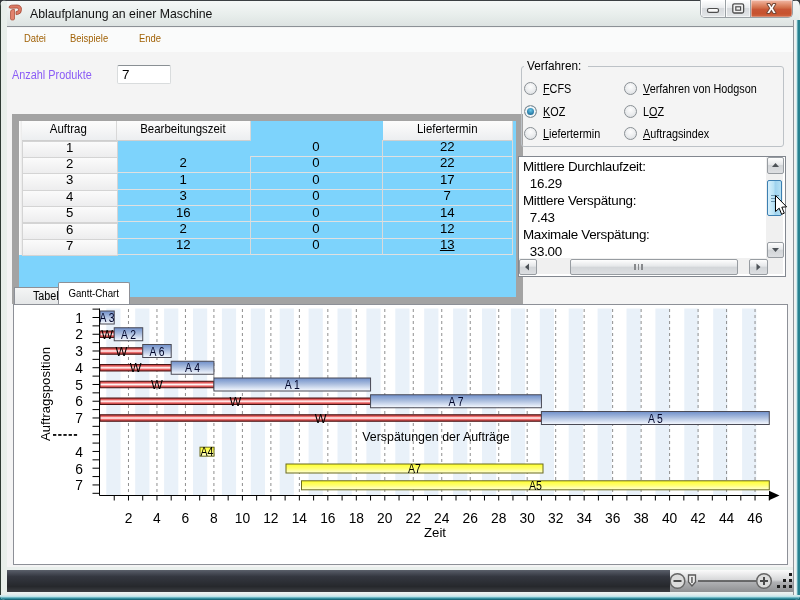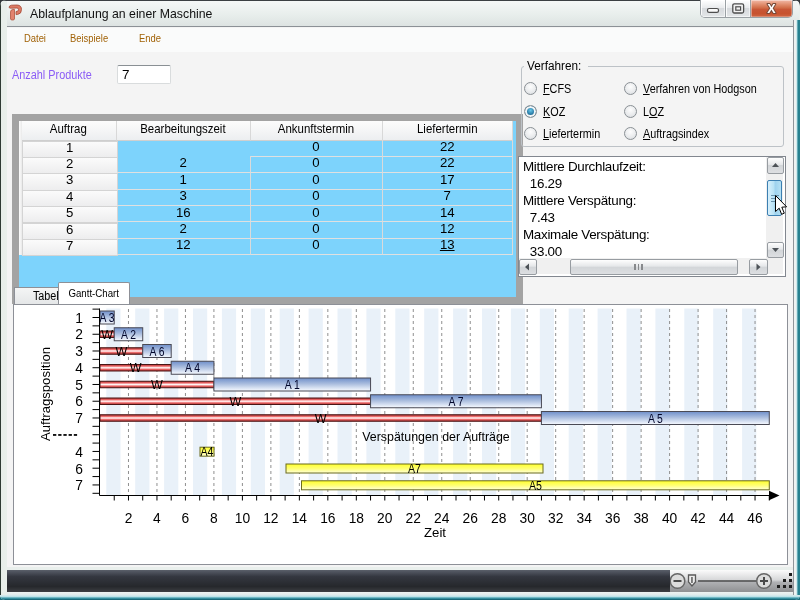--- a/index.html
+++ b/index.html
@@ -120,21 +120,20 @@
     <div class="menuitem" style="left:63px"><span class="sx" style="transform:scaleX(.94)">Beispiele</span></div>
     <div class="menuitem" style="left:132px"><span class="sx" style="transform:scaleX(.94)">Ende</span></div>
 
     <div class="abs" id="lblanzahl"><span class="sx" style="transform:scaleX(.87)">Anzahl Produkte</span></div>
     <div class="abs" id="txtanzahl">7</div>
 
     <div class="abs" id="grid">
       <div class="abs" id="rowhdr" style="left:0;top:0;width:3px;height:134.5px;background:linear-gradient(to right,#fdfdfd,#e9e9e9);border-right:1px solid #d0d0d0;"></div>
       <div class="ghead" style="left:3px;width:94.5px;"><span class="sxc" style="transform:scaleX(.91)">Auftrag</span></div>
       <div class="ghead" style="left:98.5px;width:132.5px;"><span class="sxc" style="transform:scaleX(.91)">Bearbeitungszeit</span></div>
-      <div class="ghead" style="left:232px;width:131px;"><span class="sxc" style="transform:scaleX(.91)">Ankunftstermin</span></div>
       <div class="ghead" style="left:364px;width:129.5px;"><span class="sxc" style="transform:scaleX(.91)">Liefertermin</span></div>
       <div class="gbtn" style="top:20px;">1</div>
       <div class="gbtn" style="top:36.4px;">2</div>
       <div class="gbtn" style="top:52.8px;">3</div>
       <div class="gbtn" style="top:69.2px;">4</div>
       <div class="gbtn" style="top:85.6px;">5</div>
       <div class="gbtn" style="top:102px;">6</div>
       <div class="gbtn" style="top:118.4px;">7</div>
       <div class="gcell" style="top:19.5px;left:232px;width:131px;">0</div>
       <div class="gcell" style="top:19.5px;left:364px;width:129.5px;">22</div>

